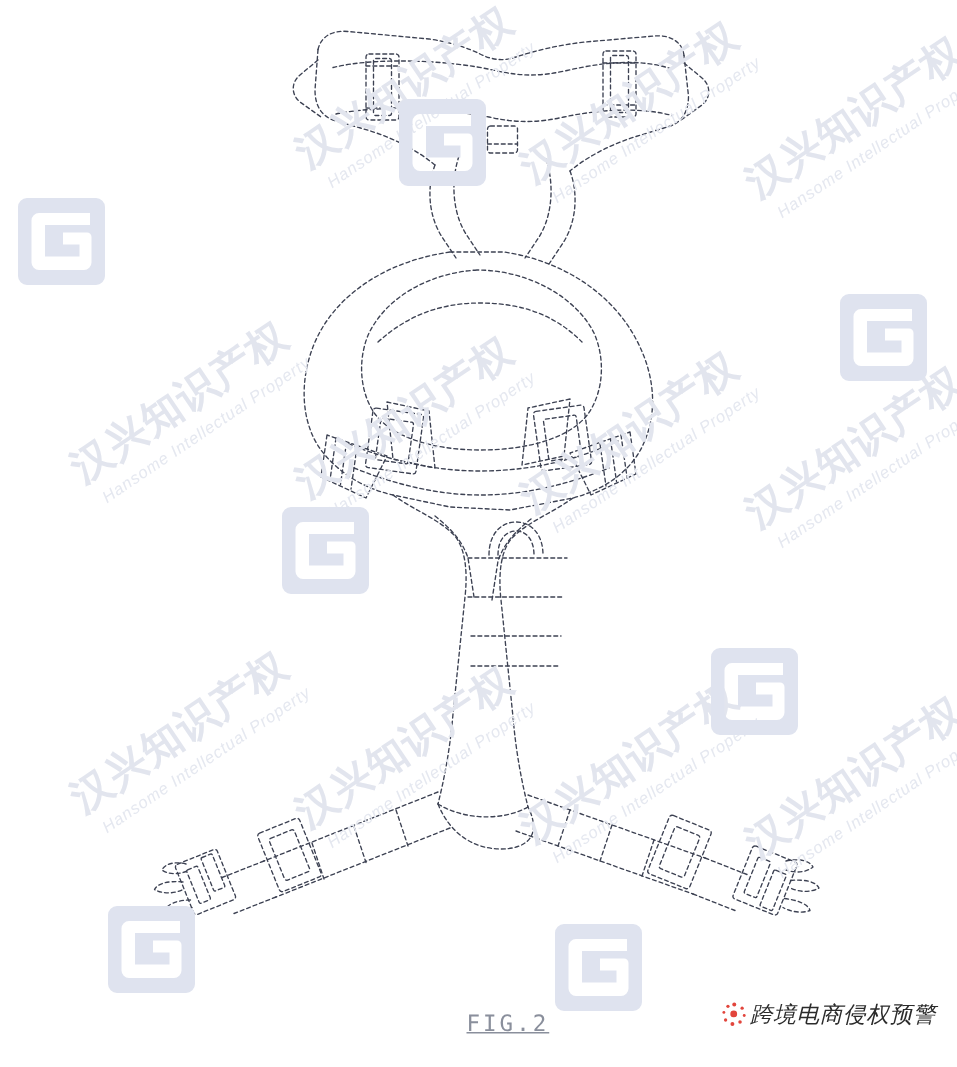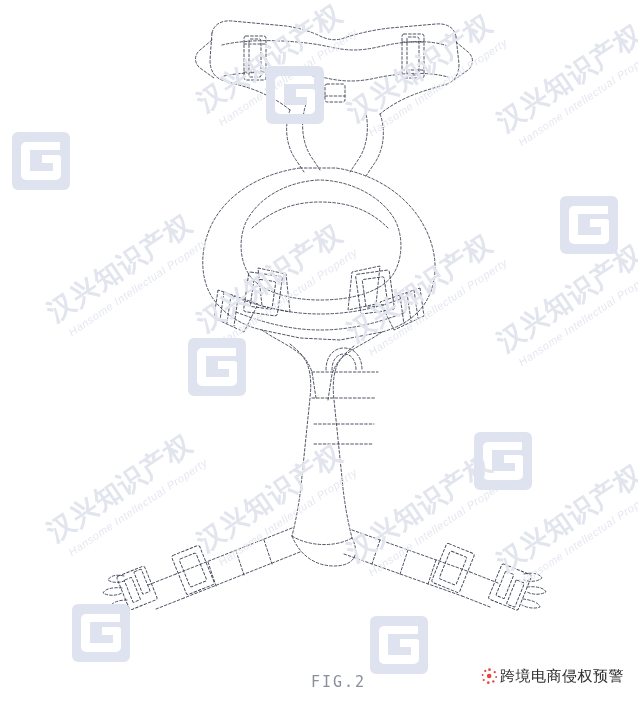--- a/index.html
+++ b/index.html
@@ -29,26 +29,27 @@
 
   
   .draw-layer{position:absolute;inset:0;z-index:2;}
   .draw-layer svg{display:block;}
 
   
   .fig-label{
     position:absolute;left:311px;top:673px;z-index:4;
     font-size:15px;letter-spacing:2px;color:#8a8f9c;
     font-family:"DejaVu Sans Mono","Liberation Mono",monospace;
+    text-decoration:underline;
   }
 
   
   .footer-brand{
     position:absolute;right:14px;top:666px;z-index:6;
-    display:flex;align-items:center;gap:0;
+    display:flex;align-items:center;gap:0;font-style:italic;
   }
   .brand-icon{width:21px;height:21px;flex:0 0 auto;}
   .brand-text{
     font-size:15px;color:#2b2b2b;letter-spacing:.5px;
     font-family:"DejaVu Sans",sans-serif;white-space:nowrap;
   }
 </style>
 </head>
 <body>
 

